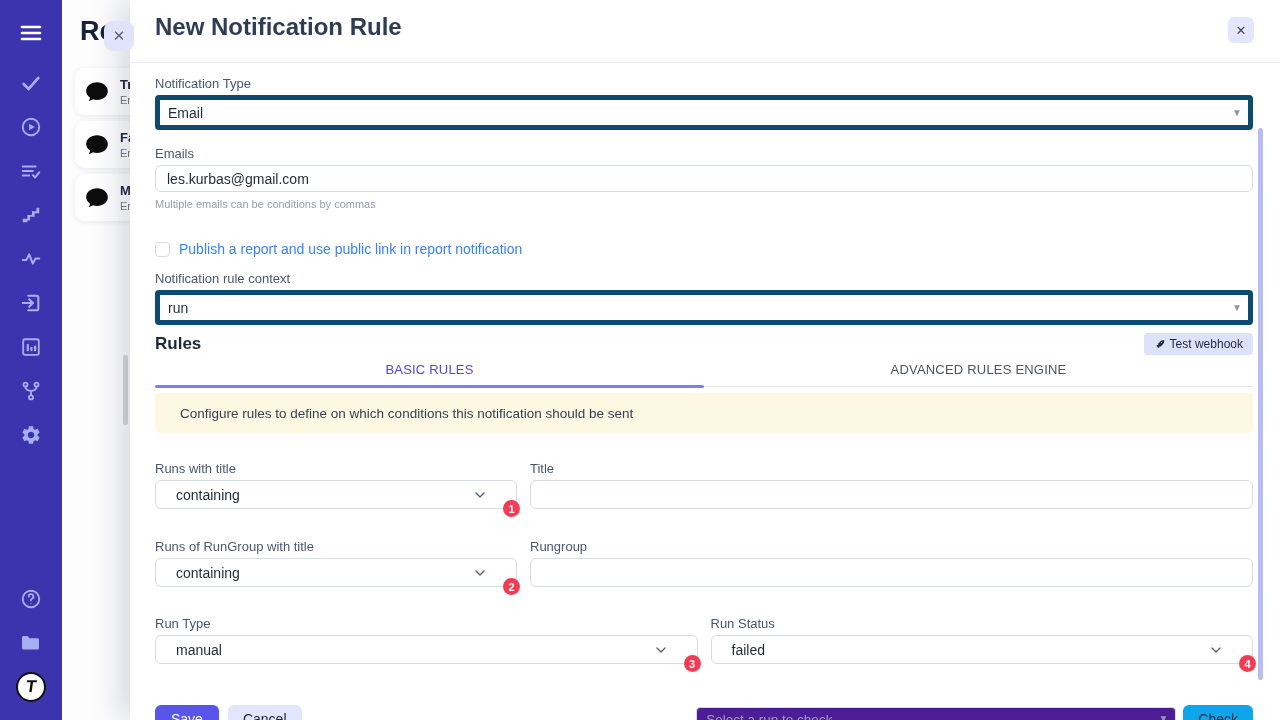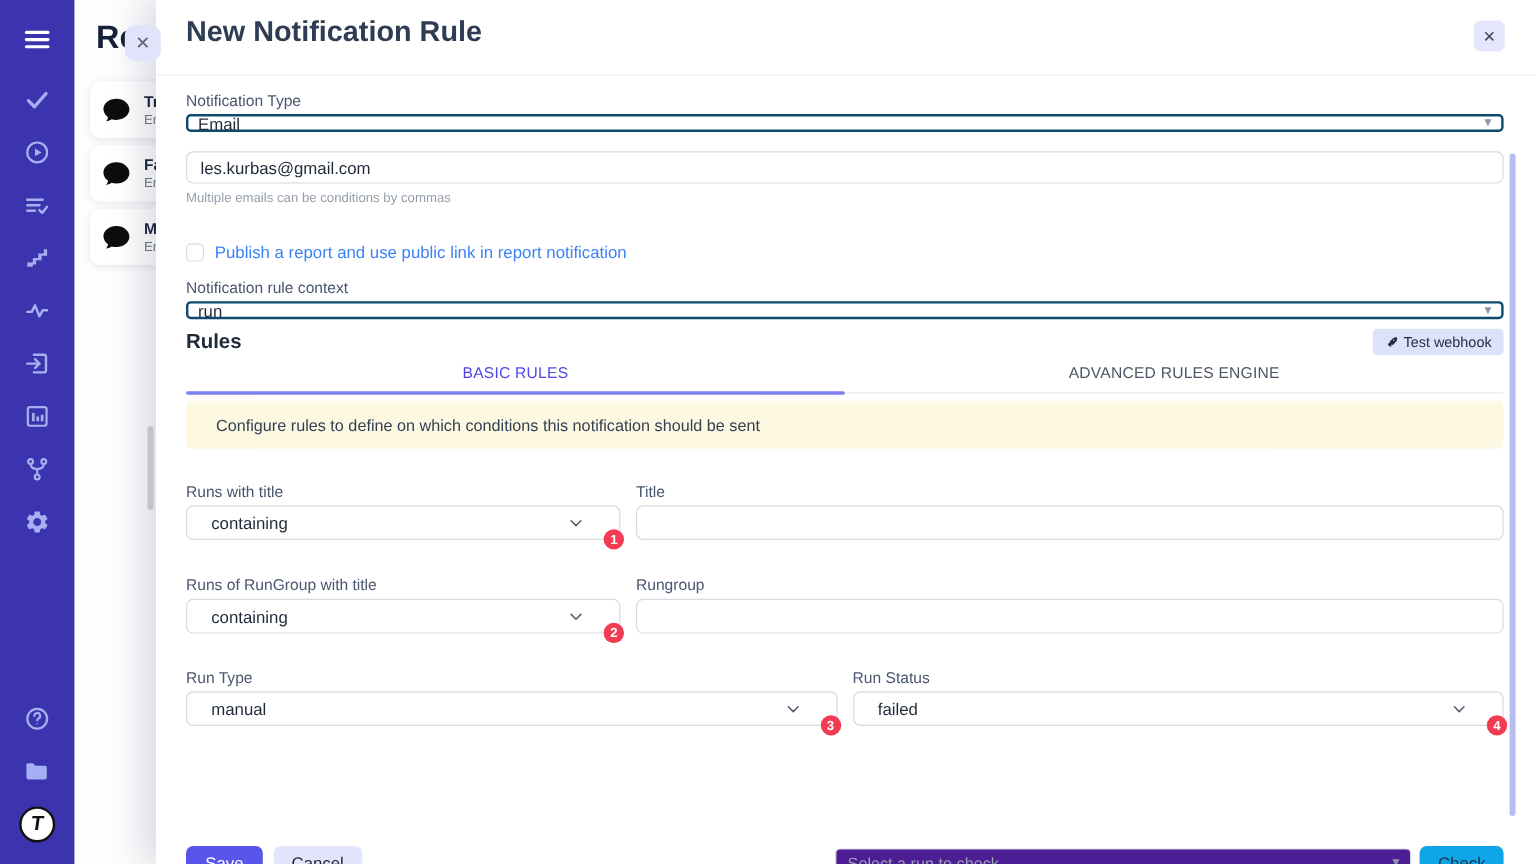--- a/index.html
+++ b/index.html
@@ -45,21 +45,21 @@
   .drawer-title { position:absolute; left:25px; top:13px; font-size:24px; font-weight:bold; color:#2e3c54; }
   .drawer-close-right { position:absolute; right:26px; top:17px; width:26px; height:26px;
     background:#e4e7fb; border-radius:6px; display:flex; align-items:center; justify-content:center;
     color:#3f4a5a; font-size:13px; cursor:pointer; }
   .drawer-body { position:relative; padding:0 27px 0 25px; height:657px; }
   .drawer-scrollbar { position:absolute; right:17px; top:128px; width:5px; height:552px;
     background:#b7bdf1; border-radius:3px; z-index:11; }
 
   
   .f-label { font-size:13px; color:#4a5670; margin-bottom:4px; }
-  .select-box { height:15px; border:2px solid #0c4a6e; border-radius:4px; background:#fff;
+  .select-box { height:35px; border:5px solid #0c4a6e; border-radius:4px; background:#fff;
     display:flex; align-items:center; padding:0 8px; position:relative; cursor:pointer; }
   .select-box .val { font-size:14px; color:#1f2937; }
   .select-box .caret { position:absolute; right:6px; top:50%; transform:translateY(-52%);
     font-size:10px; color:#8f97a6; }
   .text-input { width:100%; height:27px; border:1px solid #d5dae3; border-radius:6px;
     font-size:14px; color:#1f2937; padding:0 11px; font-family:"Liberation Sans", sans-serif;
     background:#fff; outline:none; }
   .helper { font-size:11px; color:#959eac; margin-top:6px; }
 
   .mt-first { margin-top:13px; }
@@ -260,20 +260,21 @@
 
     <div class="mt-first">
       <div class="f-label">Notification Type</div>
       <div class="select-box">
         <span class="val">Email</span>
         <span class="caret">▼</span>
       </div>
     </div>
 
     <div class="mt-emails">
+      <div class="f-label">Emails</div>
       <input class="text-input" type="text" value="les.kurbas@gmail.com" style="">
       <div class="helper">Multiple emails can be conditions by commas</div>
     </div>
 
     <div class="checkbox-row">
       <input type="checkbox" id="publish-cb" style="">
       <label for="publish-cb">Publish a report and use public link in report notification</label>
     </div>
 
     <div class="mt-context">

